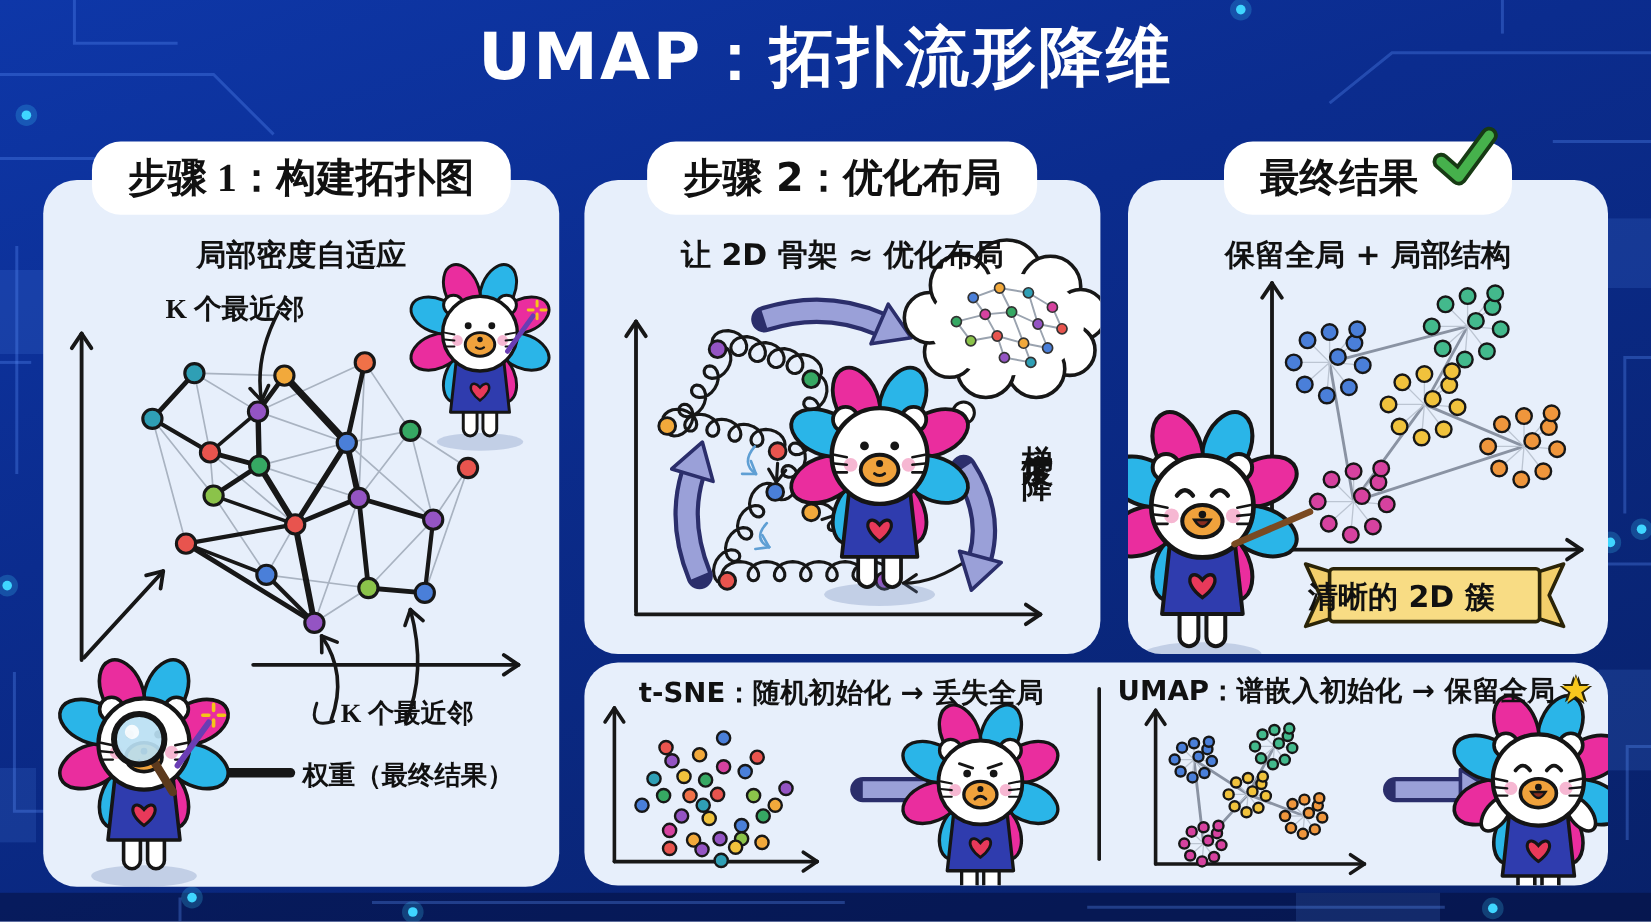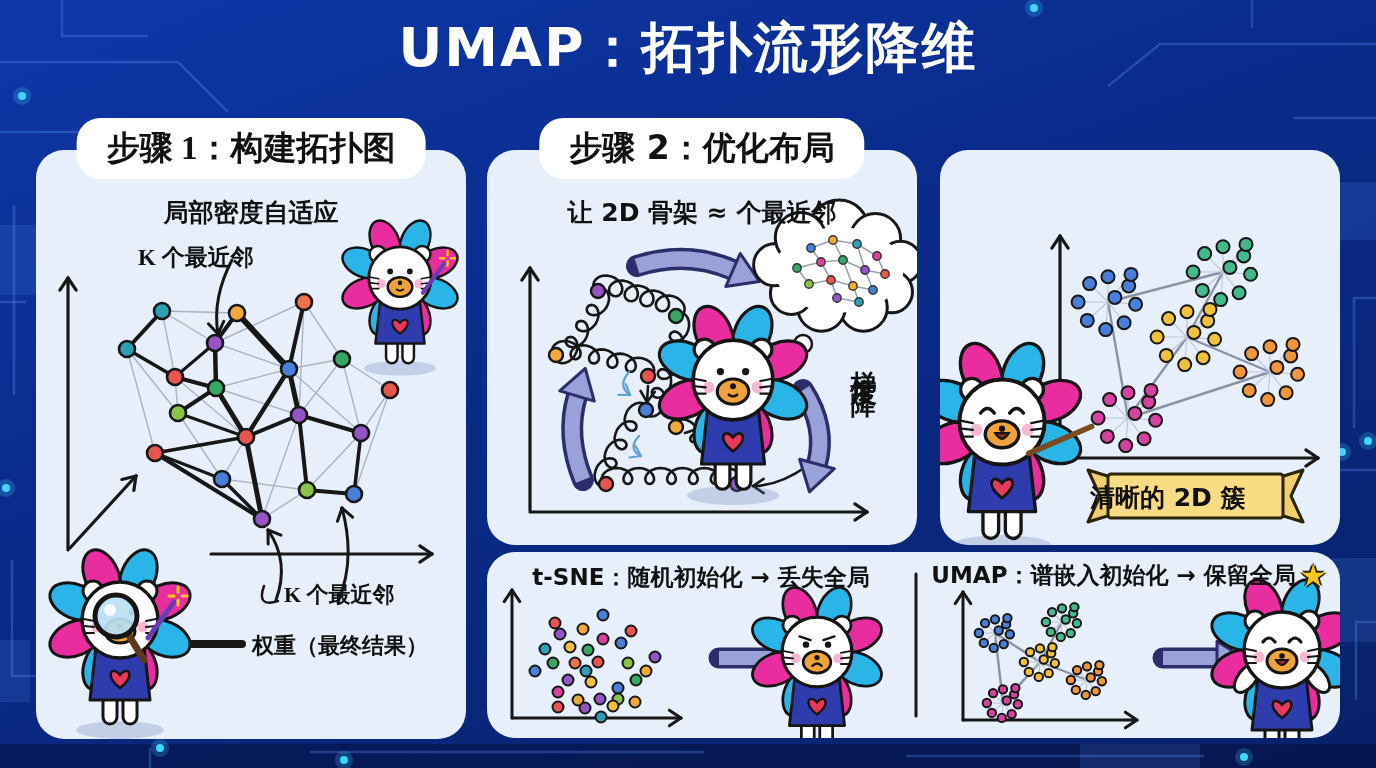--- a/index.html
+++ b/index.html
@@ -389,21 +389,21 @@
             <circle cx="-12" cy="-8" r="3.5" fill="#151515"></circle>
             <circle cx="12" cy="-8" r="3.5" fill="#151515"></circle>
             <path d="M-4,14 Q0,17 4,14" fill="none" stroke="#151515" stroke-width="2.4" stroke-linecap="round"></path>
             <circle cx="0" cy="6" r="2.8" fill="#151515"></circle>
           </g>
         </svg>
       </div>
     <div class="bubble">
       <span>步骤 2：优化布局</span>
     </div>
-    <div class="subtitle">让 2D 骨架 ≈ 个最近邻</div>
+    <div class="subtitle">让 2D 骨架 ≈ 优化布局</div>
     <div class="lbl lbl-gradient">梯度下降</div>
   </section>
 
   <section class="panel p3">
     <div class="fig" id="fig3">
         <svg viewBox="0 0 400 395" width="400" height="395">
           <path d="M120,312 L120,86" fill="none" stroke="#171717" stroke-width="3.2" stroke-linecap="round"></path>
           <line x1="120" y1="86" x2="128.1421822739147" y2="98.11878161443424" stroke="#171717" stroke-width="3.2" stroke-linecap="round"></line>
           <line x1="120" y1="86" x2="111.85781772608532" y2="98.11878161443424" stroke="#171717" stroke-width="3.2" stroke-linecap="round"></line>
           <path d="M120,308 L378,308" fill="none" stroke="#171717" stroke-width="3.2" stroke-linecap="round"></path>
@@ -547,20 +547,28 @@
             <line x1="26" y1="7" x2="36" y2="6" stroke="#151515" stroke-width="2" stroke-linecap="round"></line>
             <line x1="26" y1="13" x2="36" y2="13" stroke="#151515" stroke-width="2" stroke-linecap="round"></line>
             <path d="M-19,-8 Q-13,-16 -7,-8" fill="none" stroke="#151515" stroke-width="3.2" stroke-linecap="round"></path>
             <path d="M7,-8 Q13,-16 19,-8" fill="none" stroke="#151515" stroke-width="3.2" stroke-linecap="round"></path>
             <path d="M-6,10 Q0,20 6,10 Z" fill="#8a2c1e" stroke="#151515" stroke-width="2"></path>
             <circle cx="0" cy="6" r="2.8" fill="#151515"></circle>
             <line x1="24" y1="28" x2="80" y2="4" stroke="#7a4a22" stroke-width="5" stroke-linecap="round"></line>
           </g>
         </svg>
       </div>
+    <div class="bubble">
+      <span>最终结果</span>
+      <svg class="check" viewBox="0 0 64 64">
+        <path d="M10,36 L26,50 L54,12" fill="none" stroke="#173a14" stroke-width="16" stroke-linecap="round" stroke-linejoin="round"></path>
+        <path d="M10,36 L26,50 L54,12" fill="none" stroke="#46b14c" stroke-width="9" stroke-linecap="round" stroke-linejoin="round"></path>
+      </svg>
+    </div>
+    <div class="subtitle">保留全局 + 局部结构</div>
     <div class="lbl lbl-banner">清晰的 2D 簇</div>
   </section>
 
   <section class="panel pbottom">
     <div class="fig" id="fig4">
         <svg viewBox="0 0 853 186" width="853" height="186">
           <line x1="429" y1="22" x2="429" y2="164" stroke="#171717" stroke-width="3" stroke-linecap="round"></line>
           <path d="M25,166 L25,38" fill="none" stroke="#171717" stroke-width="3" stroke-linecap="round"></path>
           <line x1="25" y1="38" x2="32.80757204347984" y2="49.62074949329311" stroke="#171717" stroke-width="3" stroke-linecap="round"></line>
           <line x1="25" y1="38" x2="17.192427956520163" y2="49.62074949329311" stroke="#171717" stroke-width="3" stroke-linecap="round"></line>

